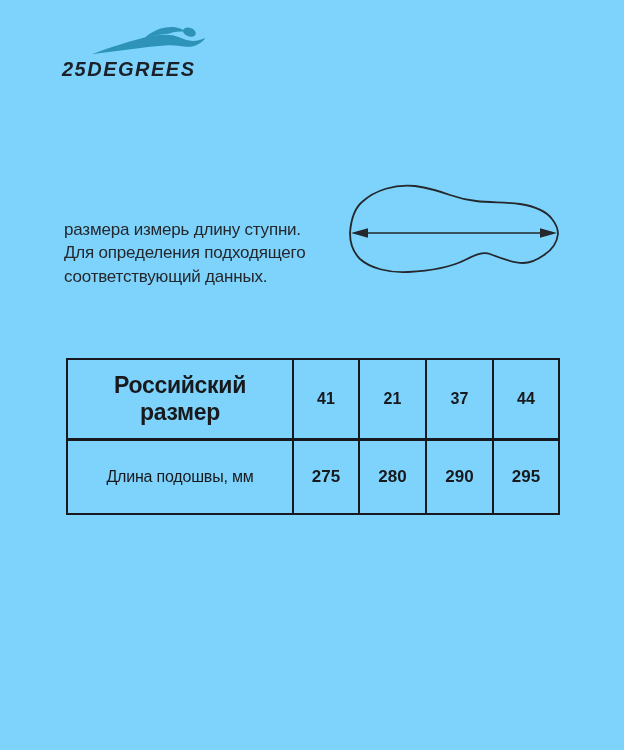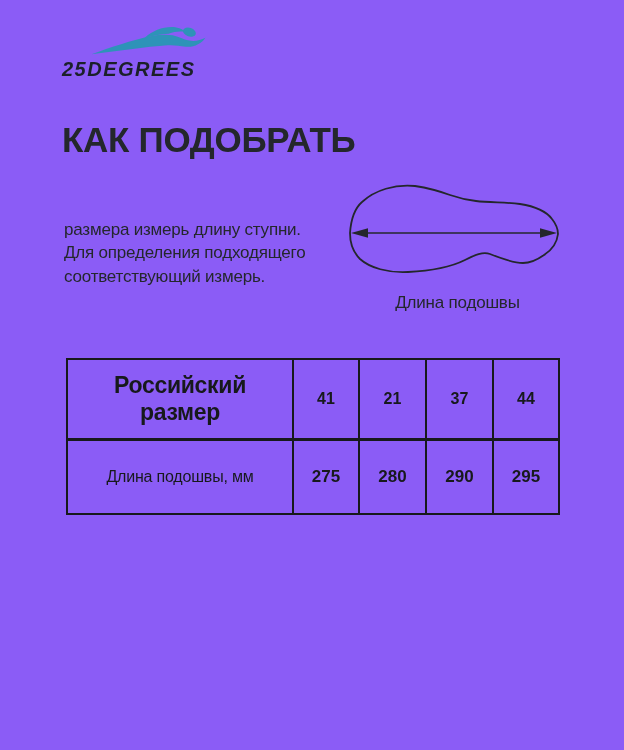--- a/index.html
+++ b/index.html
@@ -1,19 +1,19 @@
 <!DOCTYPE html>
 <html><head>
 <meta charset="utf-8">
 <style>
   html,body{margin:0;padding:0;background:#ffffff;}
   .page{
     position:relative;
     width:624px;height:750px;
-    background:#8b5cf6;
+    background:#7dd3fc;
     font-family:"Liberation Sans","DejaVu Sans",sans-serif;
     color:#24272c;
     overflow:hidden;
   }
   
   .logo{position:absolute;left:0;top:0;}
   .swimmer{position:absolute;left:88px;top:26px;width:120px;height:32px;}
   .logo-text{
     position:absolute;left:62px;top:58px;
     font-style:italic;font-weight:700;
@@ -71,27 +71,26 @@
       <path fill="#2e93b8" d="M58,13 C68,4 80,0 92,1.5 C97,2.2 100,4 101,6.2
                C96,5.2 90,5.8 84,8.2 C75,8.8 66,10.5 58,13 Z"></path>
       <ellipse fill="#2e93b8" cx="106" cy="6.5" rx="7" ry="4.6" transform="rotate(18 106 6.5)"></ellipse>
     </svg>
     <div class="logo-text">
       <span class="num">25</span><span>DEGREES</span>
     </div>
   </div>
 
   <h1 class="title">
-    <span>КАК ПОДОБРАТЬ</span>
   </h1>
 
   <p class="intro">
     <span>размера измерь длину ступни.</span>
     <span>Для определения подходящего</span>
-    <span>соответствующий измерь.</span>
+    <span>соответствующий данных.</span>
   </p>
 
   <svg class="sole-fig" viewBox="0 0 235 122" xmlns="http://www.w3.org/2000/svg">
     <path fill="none" stroke="#24272c" stroke-width="1.8" d="M10,62
              C11,48 14,38 22,31
              C35,19 55,13 75,15
              C88,17 99,20 110,24
              C120,27.5 127,29 136,30
              C150,31.8 166,31 180,33
              C193,35 206,40 212,48
@@ -102,21 +101,20 @@
              C143,80.2 135,84 125,89
              C112,95.5 90,100 68,101
              C48,102 30,97 20,88
              C13,81 10,72 10,62 Z"></path>
     <g>
       <line x1="24" y1="62" x2="204" y2="62" stroke="#24272c" stroke-width="1.6"></line>
       <polygon points="11,62 28,57.2 28,66.8" fill="#24272c"></polygon>
       <polygon points="217,62 200,57.2 200,66.8" fill="#24272c"></polygon>
     </g>
   </svg>
-  <div class="sole-caption">Длина подошвы</div>
 
   <table class="size-table">
     <colgroup>
       <col style="width:226px">
         <col style="width:66px">
         <col style="width:67px">
         <col style="width:67px">
         <col style="width:66px">
     </colgroup>
     <tbody>

